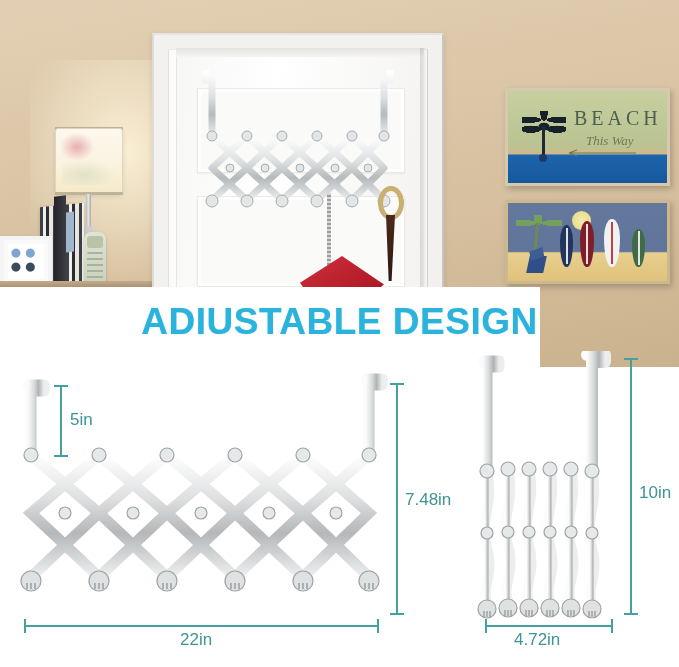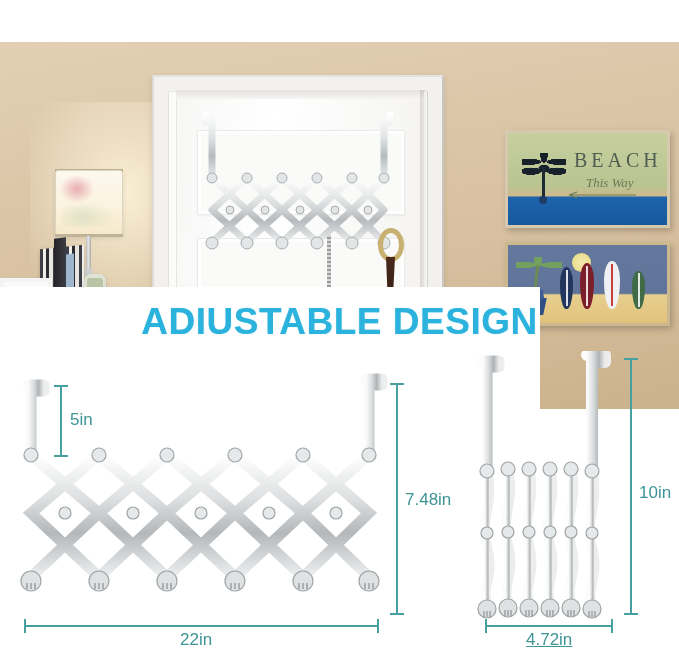--- a/index.html
+++ b/index.html
@@ -9,21 +9,20 @@
     font-family: "Liberation Sans", sans-serif;
     overflow: hidden;
   }
   #root { position: relative; width: 679px; height: 667px; overflow: hidden; }
 
   
   .photo {
     position: absolute; left: 0; top: 0; width: 679px; height: 367px;
     overflow: hidden;
     background: linear-gradient(170deg,#e3d0b4 0%,#dcc7a9 30%,#d6bf9e 62%,#cbb28e 100%);
-    margin-top: 42px;
   }
   .wall-glow {
     position: absolute; left: 30px; top: 60px; width: 210px; height: 230px;
     background: radial-gradient(ellipse at 45% 40%, rgba(255,246,220,.85), rgba(255,246,220,0) 70%);
   }
   
   .door-casing {
     position: absolute; left: 152px; top: 33px; width: 292px; height: 254px;
     background: #f2f1ef;
     border-left: 2px solid #dddbd6; border-right: 2px solid #c9c6c0; border-top: 2px solid #e6e4e0;
@@ -468,16 +467,16 @@
     </svg>
 
     <div class="dim-cap-h" style="left:624px;top:71px;"></div>
     <div class="dim-line-v" style="left:630px;top:71px;height:257px;"></div>
     <div class="dim-cap-h" style="left:624px;top:326px;"></div>
     <div class="dim-label" style="left:639px;top:196px;">10in</div>
 
     <div class="dim-cap-v" style="left:485px;top:332px;"></div>
     <div class="dim-line-h" style="left:485px;top:338px;width:128px;"></div>
     <div class="dim-cap-v" style="left:611px;top:332px;"></div>
-    <div class="dim-label" style="left:526px;top:343px;text-decoration:underline;">4.72in</div>
+    <div class="dim-label" style="left:514px;top:343px;">4.72in</div>
 
   </div>
 </div>
 
 </body></html>

